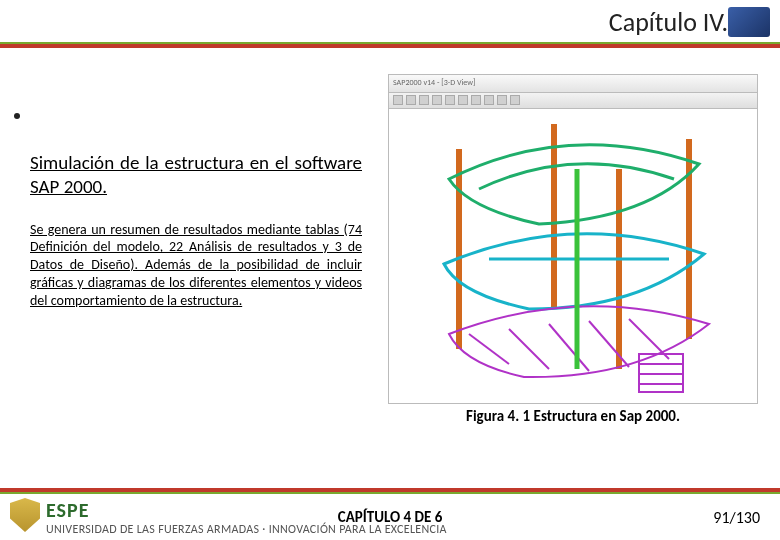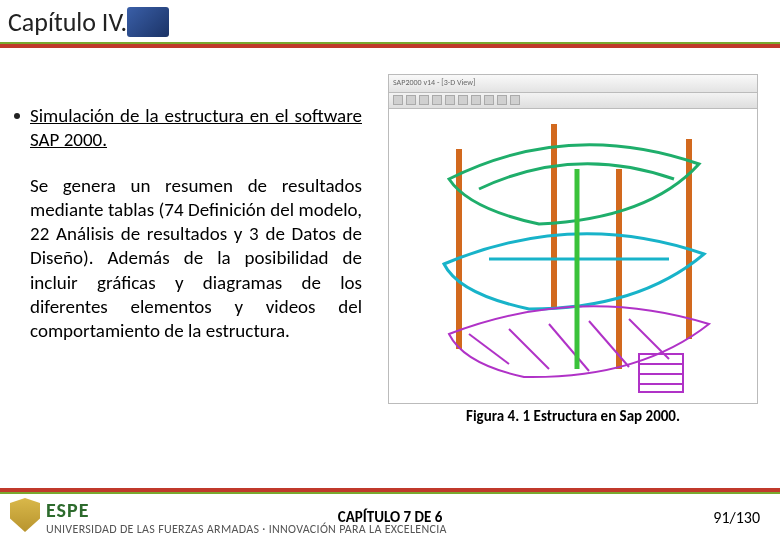--- a/index.html
+++ b/index.html
@@ -6,21 +6,21 @@
   body {
     width: 780px;
     height: 540px;
     font-family: Calibri, Arial, sans-serif;
     background: #ffffff;
     position: relative;
     overflow: hidden;
   }
   .header {
     display: flex;
-    justify-content: flex-start;
+    justify-content: flex-end;
     align-items: center;
     padding: 6px 10px 4px 8px;
     border-bottom: 2px solid #7aa82f;
     position: relative;
   }
   .header::after{
     content:"";
     position:absolute;
     left:0;right:0;bottom:-6px;
     height:4px;
@@ -57,26 +57,28 @@
     margin-bottom: 22px;
   }
   .bullet-dot{
     width:6px;height:6px;border-radius:50%;background:#222;margin-top:9px;flex:0 0 auto;
   }
   .subtitle {
     font-size: 19px;
     text-decoration: underline;
     text-align: justify;
     line-height:1.25;
+    margin-top:47px;
   }
   .paragraph {
-    font-size: 19px;
+    font-size: 14px;
     text-align: justify;
     line-height: 1.28;
     padding-left: 16px;
+    text-decoration: underline;
   }
   .right-col {
     flex: 1;
     display:flex;
     flex-direction:column;
     align-items:center;
   }
   .figure-box {
     width: 370px;
     height: 330px;
@@ -228,15 +230,15 @@
 </div>
 
 <div class="footer">
   <div class="logo">
     <div class="shield"></div>
     <div>
       <div class="espe-text">ESPE</div>
       <div class="espe-sub">UNIVERSIDAD DE LAS FUERZAS ARMADAS · INNOVACIÓN PARA LA EXCELENCIA</div>
     </div>
   </div>
-  <div class="footer-center">CAPÍTULO 7 DE 6</div>
+  <div class="footer-center">CAPÍTULO 4 DE 6</div>
   <div class="footer-right">91/130</div>
 </div>
 
 </body></html>

